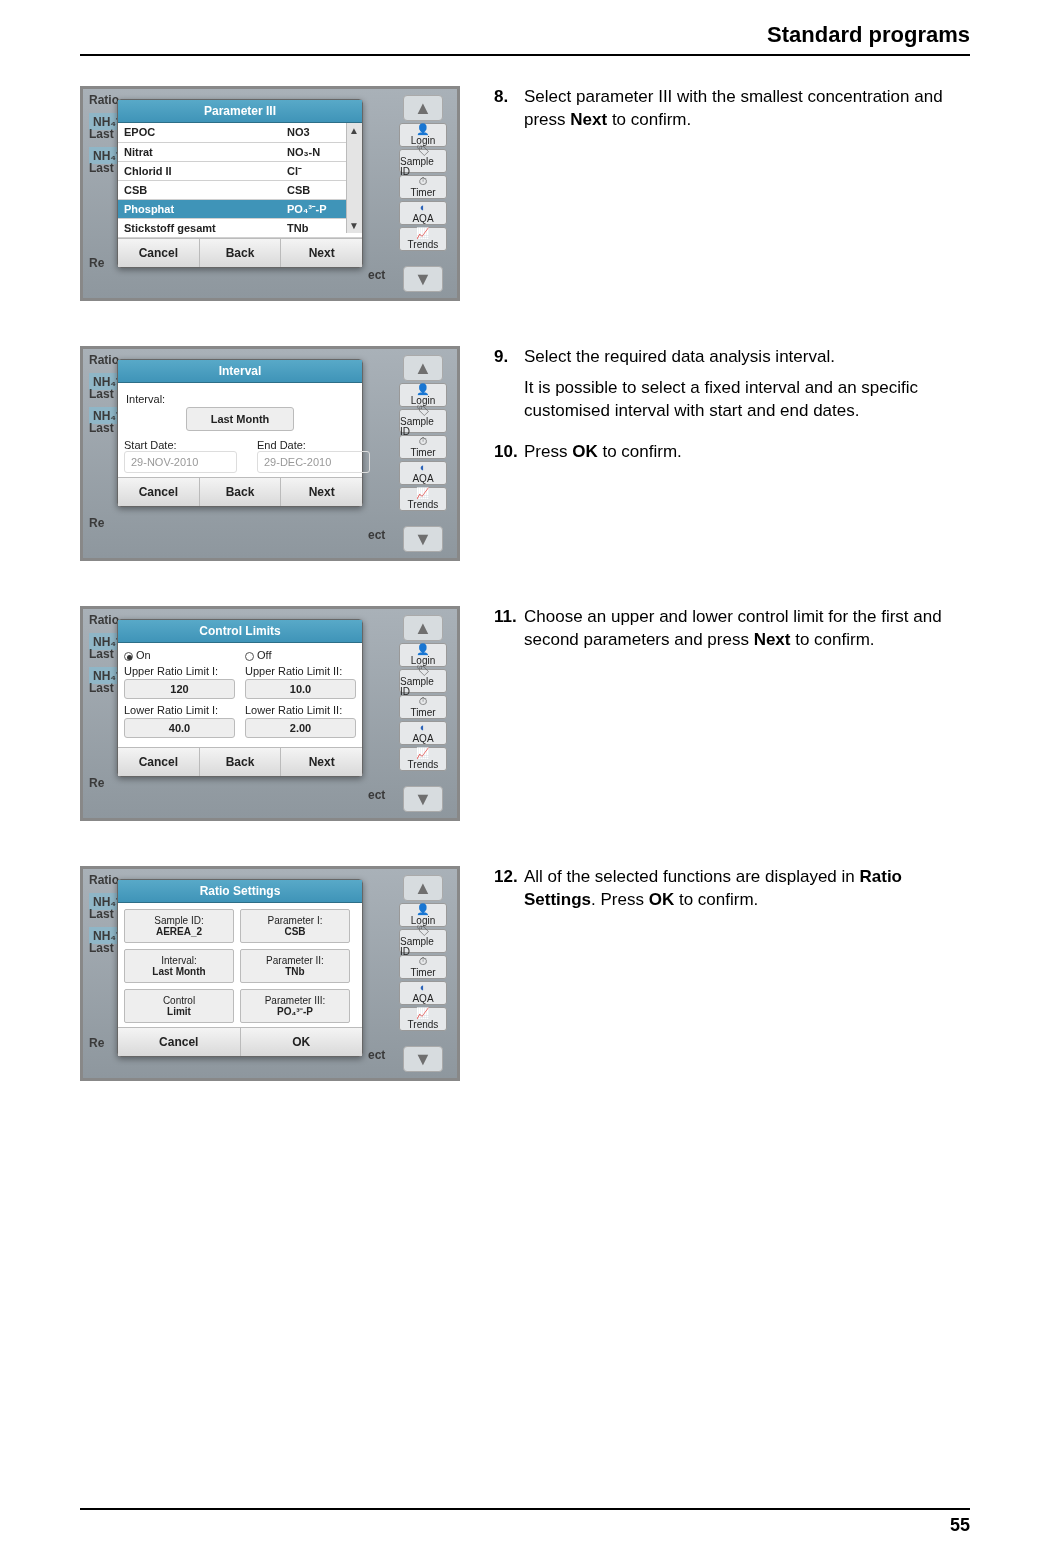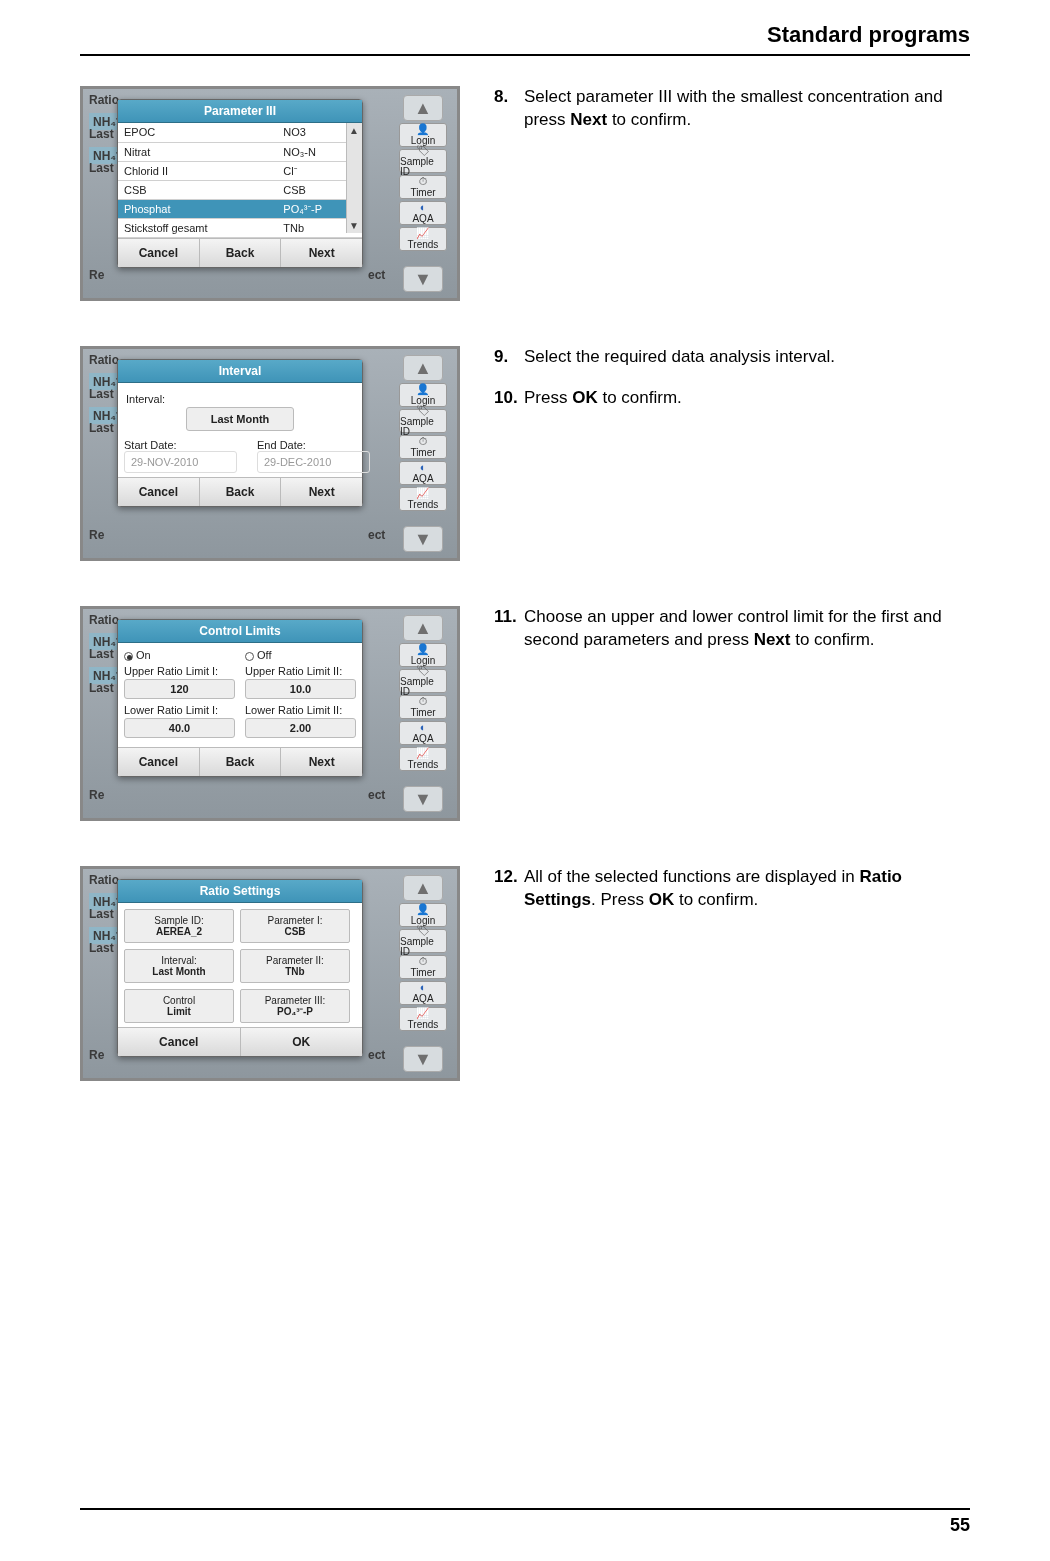--- a/index.html
+++ b/index.html
@@ -21,40 +21,40 @@
     width: 380px; height: 215px; position: relative;
     border: 3px solid #888; background: linear-gradient(#a9b1b8,#8e979e);
     overflow: hidden; font-size: 12px; color: #222;
   }
   .bg-label { position:absolute; left:6px; font-weight:bold; color:#3a3a3a; }
   .bg-ratio { top:4px; font-size:12px; }
   .bg-nh { top:24px; font-size:12px; background:#8fb6c7; padding:0 4px; }
   .bg-lastn { top:38px; font-size:12px; }
   .bg-nh2 { top:58px; font-size:12px; background:#8fb6c7; padding:0 4px; }
   .bg-lastn2 { top:72px; font-size:12px; }
-  .bg-re { bottom:16px; left:6px; font-weight:bold; }
+  .bg-re { bottom:28px; left:6px; font-weight:bold; }
   .bg-ect { bottom:16px; left:285px; font-weight:bold; }
   .side-col { position:absolute; right:8px; top:6px; width:52px; display:flex; flex-direction:column; align-items:center; gap:2px; }
   .arrow-up, .arrow-down { width:40px; height:26px; background:#d7dcdf; border:1px solid #aaa; border-radius:4px; display:flex; align-items:center; justify-content:center; color:#6f6f6f; font-size:18px; }
   .arrow-down { position:absolute; right:14px; bottom:6px; }
   .side-btn { width:48px; height:24px; background:#e6e8ea; border:1px solid #999; border-radius:3px; font-size:10px; display:flex; flex-direction:column; align-items:center; justify-content:center; line-height:1; gap:1px; }
   .side-btn .icon { font-size:11px; color:#555; }
   .side-btn .icon.red { color:#a33; }
   .side-btn .icon.blue { color:#2a62b8; }
   .dialog { position:absolute; left:34px; top:10px; width:246px; background:#fff; border:1px solid #666; border-radius:4px; box-shadow:0 2px 6px rgba(0,0,0,.4); }
   .dlg-title { background:linear-gradient(#58a9c8,#3f94b8); color:#fff; text-align:center; padding:4px 0; font-weight:bold; font-size:12px; border-bottom:1px solid #2d6e87; }
   .dlg-body { padding:6px 6px 4px; }
   .dlg-btns { display:flex; border-top:1px solid #bbb; }
   .dlg-btn { flex:1; text-align:center; padding:7px 0; background:linear-gradient(#f4f4f4,#d9d9d9); font-weight:bold; font-size:12px; border-right:1px solid #bbb; }
   .dlg-btn:last-child { border-right:none; }
 
   
   .param-table { width:100%; border-collapse:collapse; font-size:11px; }
   .param-table tr { height:19px; }
-  .param-table td { border-bottom:1px solid #d0d0d0; padding:1px 6px; }
+  .param-table td { border-bottom:1px solid #d0d0d0; padding:1px 6px;font-weight:bold; }
   .param-table tr.sel td { background:#3f94b8; color:#fff; }
   .scroll-handle { position:absolute; right:0; top:0; width:16px; height:110px; background:#e4e4e4; border-left:1px solid #bbb; }
   .scroll-handle .up, .scroll-handle .dn { position:absolute; left:2px; font-size:10px; color:#444; }
   .scroll-handle .up { top:2px; } .scroll-handle .dn { bottom:2px; }
 
   
   .int-label { font-size:11px; margin:4px 2px 2px; }
   .int-field { display:inline-block; background:#eee; border:1px solid #bbb; border-radius:3px; padding:5px 24px; font-size:11px; font-weight:bold; }
   .int-date-row { display:flex; gap:20px; margin-top:8px; font-size:11px; }
   .int-date { color:#999; border:1px solid #ddd; border-radius:3px; padding:4px 6px; font-size:11px; width:113px; }
@@ -221,20 +221,21 @@
             <div class="dlg-btn">Next</div>
           </div>
         </div>
       </div>
     </div>
     <div class="text-col">
       <div class="step">
         <div class="step-num">9.</div>
         <div class="step-body">
           <div class="para">Select the required data analysis interval.</div>
+          <div class="para">It is possible to select a fixed interval and an specific customised interval with start and end dates.</div>
         </div>
       </div>
       <div class="step">
         <div class="step-num">10.</div>
         <div class="step-body"><span>Press </span><b>OK</b><span> to confirm.</span></div>
       </div>
     </div>
   </div>
 
   <div class="row">

